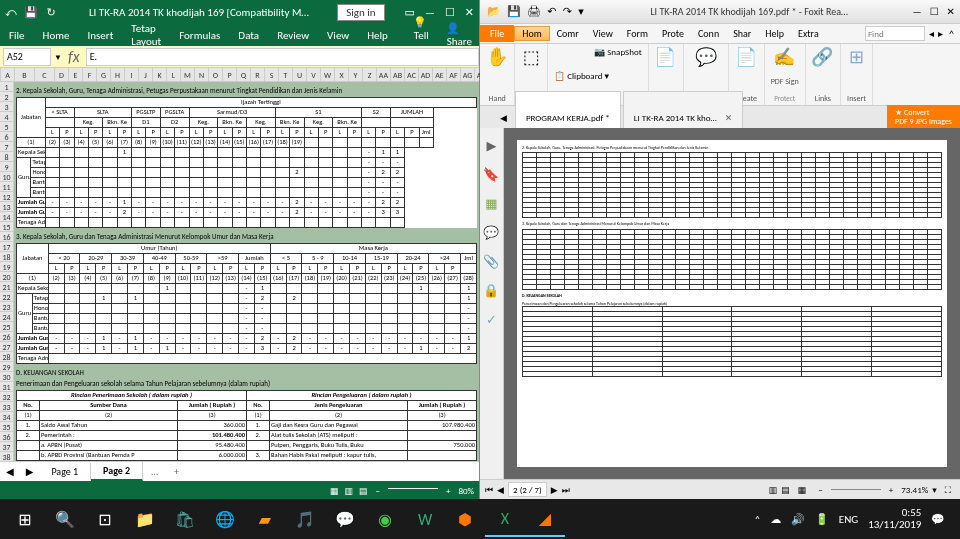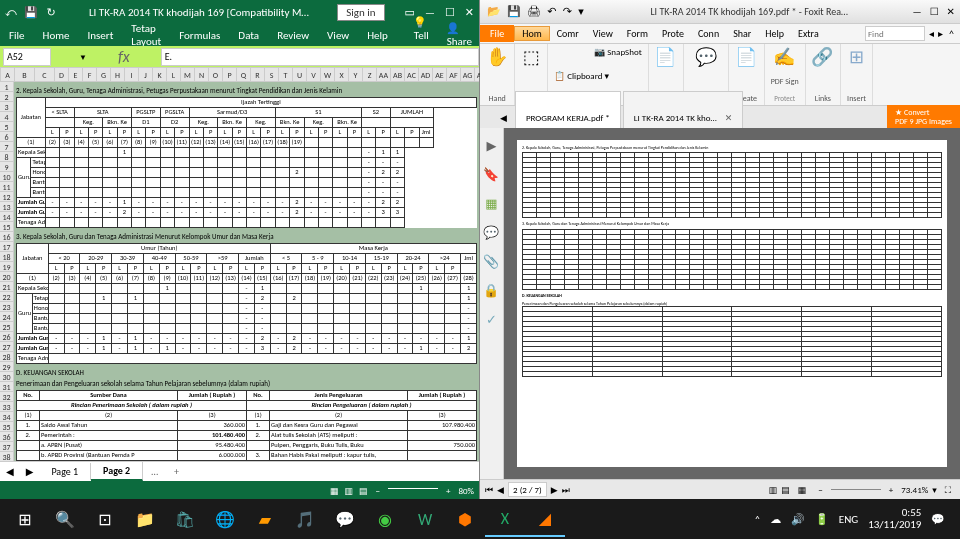--- a/index.html
+++ b/index.html
@@ -11,21 +11,21 @@
 
 .excel-titlebar{background:#0c6b3e;height:24px;display:flex;align-items:center;color:#fff;font-size:11px;padding:0 5px;}
 .excel-titlebar .qat{display:flex;gap:8px;margin-right:15px;}
 .excel-titlebar .title{flex:1;text-align:center;overflow:hidden;white-space:nowrap;}
 .excel-titlebar .signin{background:#fff;color:#333;padding:1px 8px;border:1px solid #888;margin:0 10px;}
 .excel-titlebar .winbtns{display:flex;gap:10px;margin-left:10px;}
 .excel-ribbon{background:#0c6b3e;height:22px;display:flex;align-items:center;color:#fff;font-size:11px;padding:0 0;}
 .excel-ribbon .tab{padding:0 9px;cursor:pointer;}
 .excel-ribbon .tellme{margin-left:8px;}
 .excel-ribbon .share{margin-left:auto;margin-right:10px;}
-.excel-formula{background:#bef264;height:22px;display:flex;align-items:center;border-bottom:1px solid #ccc;gap:25px;}
+.excel-formula{background:#fef9c3;height:22px;display:flex;align-items:center;border-bottom:1px solid #ccc;}
 .excel-formula .namebox{width:48px;height:18px;background:#fff;border:1px solid #ccc;margin:0 3px;font-size:10px;padding:1px 3px;}
 .excel-formula .fx{font-style:italic;font-size:16px;margin:0 6px;color:#666;}
 .excel-formula .fbar{flex:1;height:18px;background:#fff;border:1px solid #ccc;padding:1px 3px;font-size:10px;}
 .excel-colh{background:#e6e6e6;height:14px;display:flex;border-bottom:1px solid #ccc;font-size:8px;color:#333;}
 .excel-colh .rh{width:14px;border-right:1px solid #ccc;text-align:center;}
 .excel-colh .ch{flex:0 0 auto;border-right:1px solid #ccc;text-align:center;width:14px;line-height:14px;}
 .excel-colh .ch.w{width:20px;}
 .excel-body{flex:1;display:flex;overflow:hidden;background:#d3ddd3;}
 .excel-rownums{width:14px;background:#e6e6e6;display:flex;flex-direction:column;font-size:8px;color:#333;}
 .excel-rownums div{height:10px;border-bottom:1px solid #ccc;border-right:1px solid #ccc;text-align:center;line-height:10px;}
@@ -825,30 +825,30 @@
           <colgroup>
               <col style="width:5%">
               <col style="width:30%">
               <col style="width:15%">
               <col style="width:5%">
               <col style="width:30%">
               <col style="width:15%">
             </colgroup>
           <tbody>
               <tr>
+                <td colspan="3" class="hdr" style="font-style:italic;font-weight:bold">Rincian Penerimaan Sekolah  ( dalam rupiah )</td>
+                <td colspan="3" class="hdr" style="font-style:italic;font-weight:bold">Rincian Pengeluaran  ( dalam rupiah )</td>
+              </tr>
+          <tr>
                 <td class="hdr" style="font-weight:bold">No.</td>
                 <td class="hdr" style="font-weight:bold">Sumber Dana</td>
                 <td class="hdr" style="font-weight:bold">Jumlah ( Rupiah )</td>
                 <td class="hdr" style="font-weight:bold">No.</td>
                 <td class="hdr" style="font-weight:bold">Jenis Pengeluaran</td>
                 <td class="hdr" style="font-weight:bold">Jumlah ( Rupiah )</td>
-              </tr>
-          <tr>
-                <td colspan="3" class="hdr" style="font-style:italic;font-weight:bold">Rincian Penerimaan Sekolah  ( dalam rupiah )</td>
-                <td colspan="3" class="hdr" style="font-style:italic;font-weight:bold">Rincian Pengeluaran  ( dalam rupiah )</td>
               </tr>
           <tr>
                 <td class="hdr">(1)</td>
                 <td class="hdr">(2)</td>
                 <td class="hdr">(3)</td>
                 <td class="hdr">(1)</td>
                 <td class="hdr">(2)</td>
                 <td class="hdr">(3)</td>
               </tr>
           <tr>

